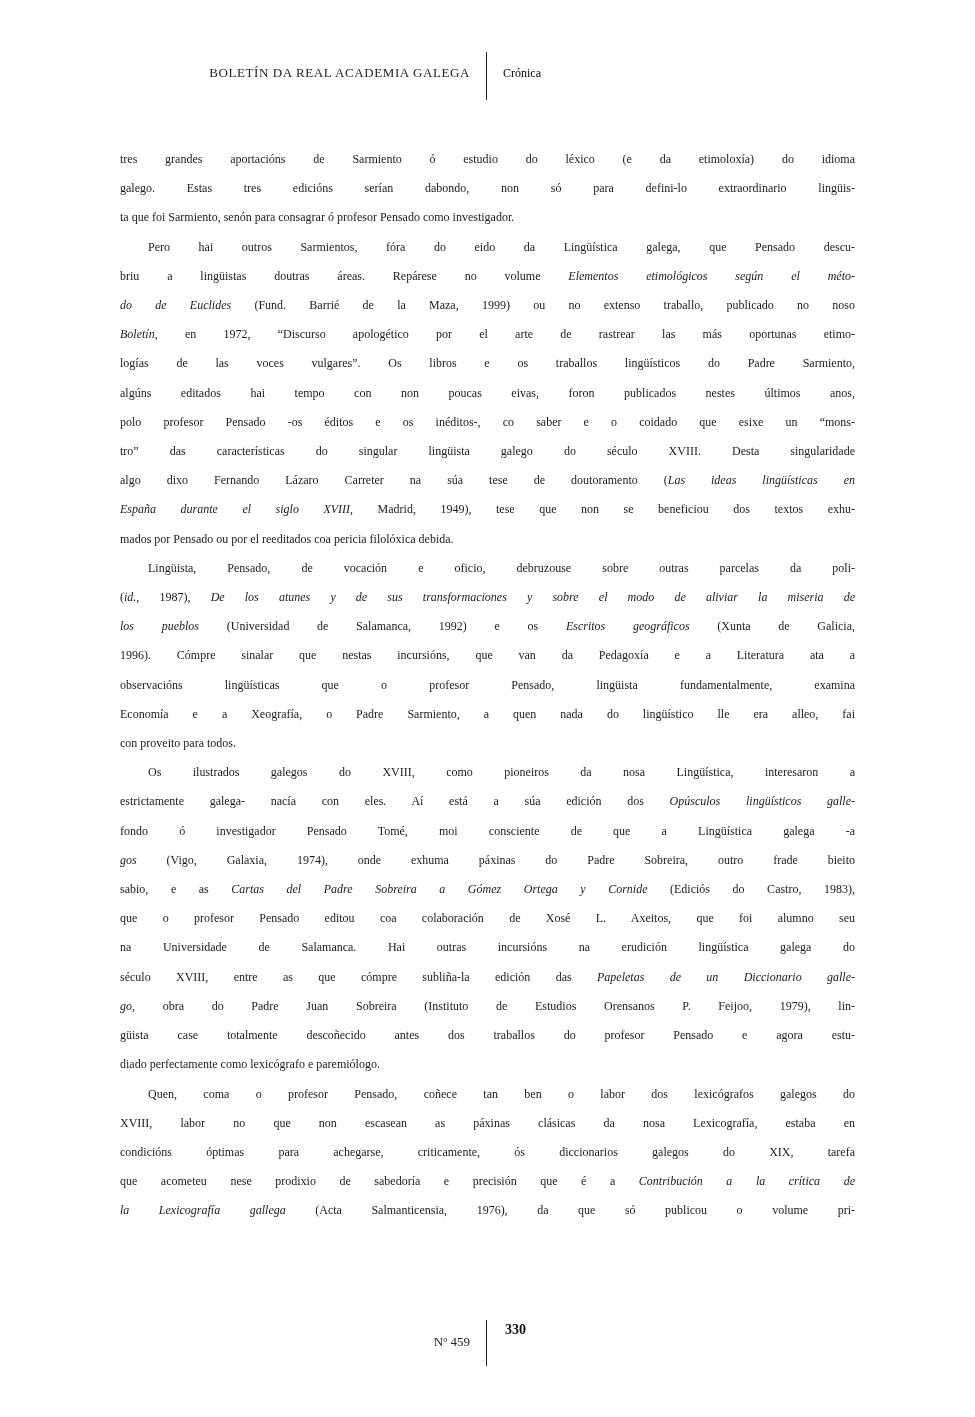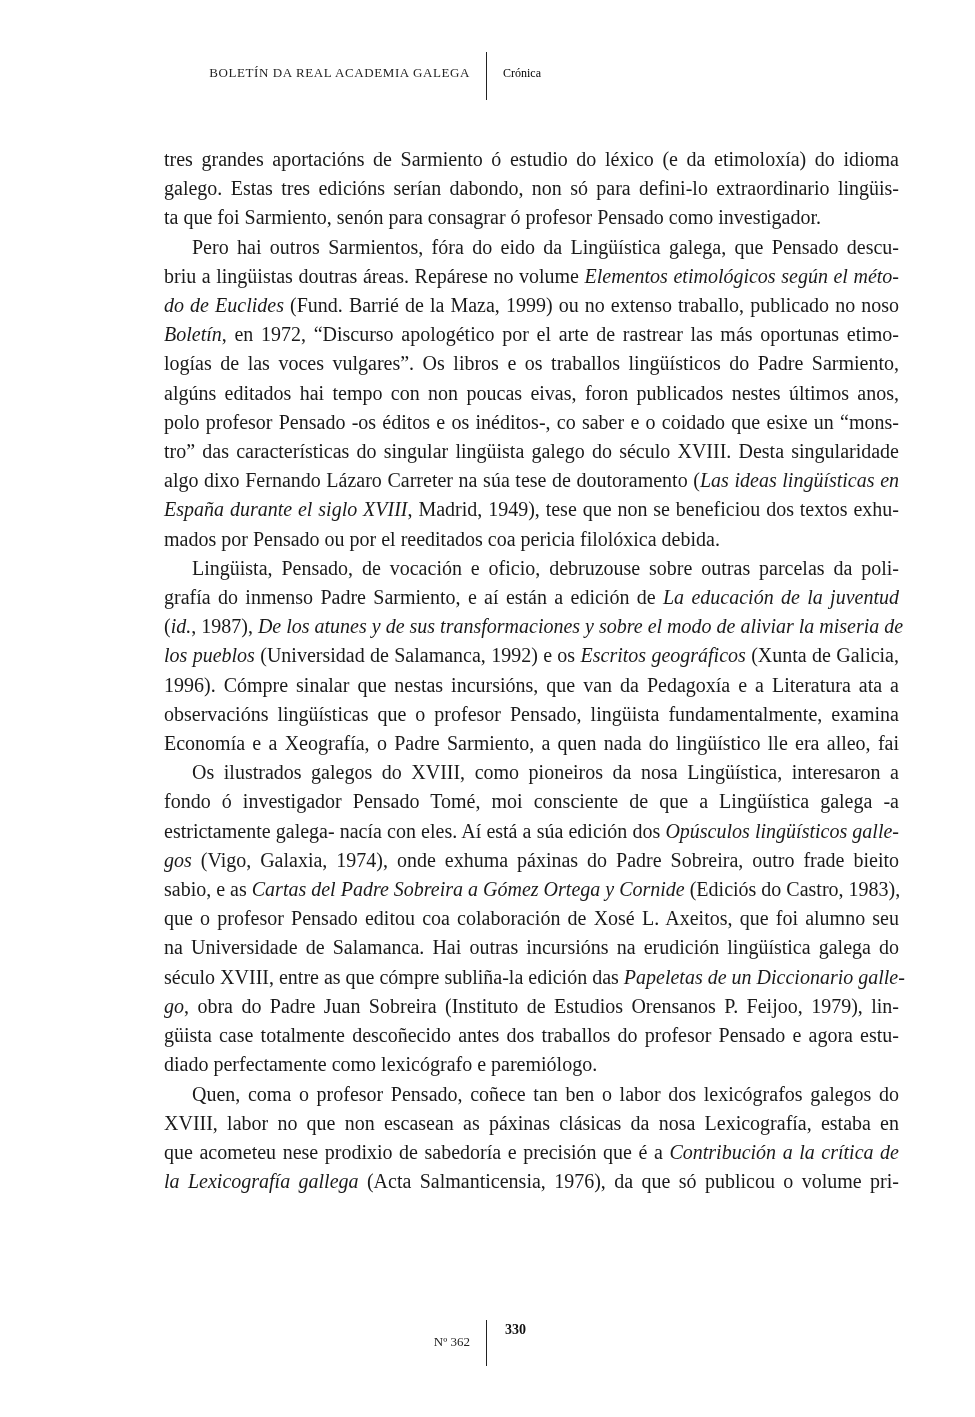--- a/index.html
+++ b/index.html
@@ -1,21 +1,21 @@
 <!DOCTYPE html>
 <html><head>
 <meta charset="utf-8">
 <style>
   html, body { margin: 0; padding: 0; background: #ffffff; }
   body { width: 975px; height: 1417px; position: relative; overflow: hidden; color: #1a1a1a; }
   .header { position: absolute; top: 52px; left: 0; width: 975px; height: 48px; }
   .header-left { position: absolute; right: 505px; top: 13px; font-family: "Liberation Serif", serif; font-size: 13px; letter-spacing: 0.6px; color: #222; white-space: nowrap; margin-left: 40px; }
   .header-rule { position: absolute; left: 486px; top: 0; width: 1px; height: 48px; background: #222; }
   .header-right { position: absolute; left: 503px; top: 14px; font-family: "Liberation Serif", serif; font-size: 12px; color: #000000; }
-  .body { position: absolute; top: 145px; left: 120px; width: 735px; font-family: "Liberation Serif", serif; font-size: 20px; line-height: 29.2px; text-align: justify; color: #1a1a1a; margin-left: 44px; }
+  .body { position: absolute; top: 145px; left: 120px; width: 735px; font-family: "Liberation Serif", serif; font-size: 12px; line-height: 29.2px; text-align: justify; color: #1a1a1a; }
   .line { display: block; white-space: nowrap; text-align-last: justify; text-align: justify; }
   .line.last { text-align-last: left; }
   .line.indent { padding-left: 28px; }
   .footer { position: absolute; top: 1320px; left: 0; width: 975px; height: 48px; }
   .footer-left { position: absolute; right: 505px; top: 14px; font-family: "Liberation Serif", serif; font-size: 13px; color: #222; }
   .footer-rule { position: absolute; left: 486px; top: 0; width: 1px; height: 46px; background: #222; }
   .footer-right { position: absolute; left: 505px; top: 2px; font-family: "Liberation Serif", serif; font-size: 14px; font-weight: bold; color: #111; }
   i { font-style: italic; }
 </style>
 </head>
@@ -36,40 +36,41 @@
     <span class="line"><i>do de Euclides</i><span> (Fund. Barrié de la Maza, 1999) ou no extenso traballo, publicado no noso</span></span>
     <span class="line"><i>Boletín</i><span>, en 1972, “Discurso apologético por el arte de rastrear las más oportunas etimo-</span></span>
     <span class="line"><span>logías de las voces vulgares”. Os libros e os traballos lingüísticos do Padre Sarmiento,</span></span>
     <span class="line"><span>algúns editados hai tempo con non poucas eivas, foron publicados nestes últimos anos,</span></span>
     <span class="line"><span>polo profesor Pensado -os éditos e os inéditos-, co saber e o coidado que esixe un “mons-</span></span>
     <span class="line"><span>tro” das características do singular lingüista galego do século XVIII. Desta singularidade</span></span>
     <span class="line"><span>algo dixo Fernando Lázaro Carreter na súa tese de doutoramento (</span><i>Las ideas lingüísticas en</i></span>
     <span class="line"><i>España durante el siglo XVIII</i><span>, Madrid, 1949), tese que non se beneficiou dos textos exhu-</span></span>
     <span class="line last"><span>mados por Pensado ou por el reeditados coa pericia filolóxica debida.</span></span>
     <span class="line indent"><span>Lingüista, Pensado, de vocación e oficio, debruzouse sobre outras parcelas da poli-</span></span>
-    <span class="line"><span>grafía do inmenso Padre Sarmiento, e aí están a edición de </span><i>La educación de la juventud</i></span>
     <span class="line"><span>(</span><i>id.</i><span>, 1987), </span><i>De los atunes y de sus transformaciones y sobre el modo de aliviar la miseria de</i></span>
     <span class="line"><i>los pueblos</i><span> (Universidad de Salamanca, 1992) e os </span><i>Escritos geográficos</i><span> (Xunta de Galicia,</span></span>
     <span class="line"><span>1996). Cómpre sinalar que nestas incursións, que van da Pedagoxía e a Literatura ata a</span></span>
     <span class="line"><span>observacións lingüísticas que o profesor Pensado, lingüista fundamentalmente, examina</span></span>
     <span class="line"><span>Economía e a Xeografía, o Padre Sarmiento, a quen nada do lingüístico lle era alleo, fai</span></span>
+    <span class="line last"><span>con proveito para todos.</span></span>
     <span class="line indent"><span>Os ilustrados galegos do XVIII, como pioneiros da nosa Lingüística, interesaron a</span></span>
+    <span class="line"><span>estrictamente galega- nacía con eles. Aí está a súa edición dos </span><i>Opúsculos lingüísticos galle-</i></span>
     <span class="line"><span>fondo ó investigador Pensado Tomé, moi consciente de que a Lingüística galega -a</span></span>
-    <span class="line"><span>estrictamente galega- nacía con eles. Aí está a súa edición dos </span><i>Opúsculos lingüísticos galle-</i></span>
     <span class="line"><i>gos</i><span> (Vigo, Galaxia, 1974), onde exhuma páxinas do Padre Sobreira, outro frade bieito</span></span>
     <span class="line"><span>sabio, e as </span><i>Cartas del Padre Sobreira a Gómez Ortega y Cornide</i><span> (Ediciós do Castro, 1983),</span></span>
     <span class="line"><span>que o profesor Pensado editou coa colaboración de Xosé L. Axeitos, que foi alumno seu</span></span>
     <span class="line"><span>na Universidade de Salamanca. Hai outras incursións na erudición lingüística galega do</span></span>
     <span class="line"><span>século XVIII, entre as que cómpre subliña-la edición das </span><i>Papeletas de un Diccionario galle-</i></span>
     <span class="line"><i>go</i><span>, obra do Padre Juan Sobreira (Instituto de Estudios Orensanos P. Feijoo, 1979), lin-</span></span>
     <span class="line"><span>güista case totalmente descoñecido antes dos traballos do profesor Pensado e agora estu-</span></span>
     <span class="line last"><span>diado perfectamente como lexicógrafo e paremiólogo.</span></span>
     <span class="line indent"><span>Quen, coma o profesor Pensado, coñece tan ben o labor dos lexicógrafos galegos do</span></span>
     <span class="line"><span>XVIII, labor no que non escasean as páxinas clásicas da nosa Lexicografía, estaba en</span></span>
+    <span class="line"><span>condicións óptimas para achegarse, criticamente, ós diccionarios galegos do XIX, tarefa</span></span>
     <span class="line"><span>que acometeu nese prodixio de sabedoría e precisión que é a </span><i>Contribución a la crítica de</i></span>
     <span class="line"><i>la Lexicografía gallega</i><span> (Acta Salmanticensia, 1976), da que só publicou o volume pri-</span></span>
   </div>
 
 <div class="footer">
-  <span class="footer-left">Nº 362</span>
+  <span class="footer-left">Nº 459</span>
   <div class="footer-rule"></div>
   <span class="footer-right">330</span>
 </div>
 
 </body></html>

